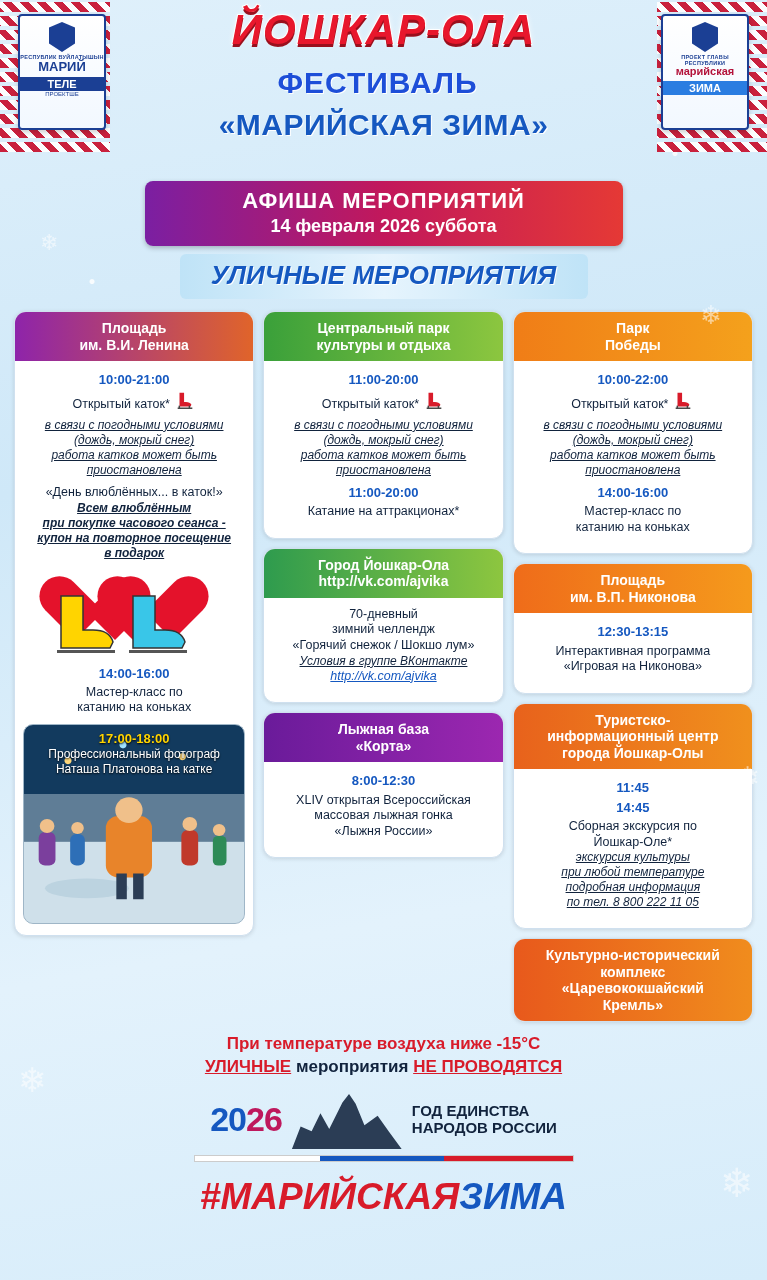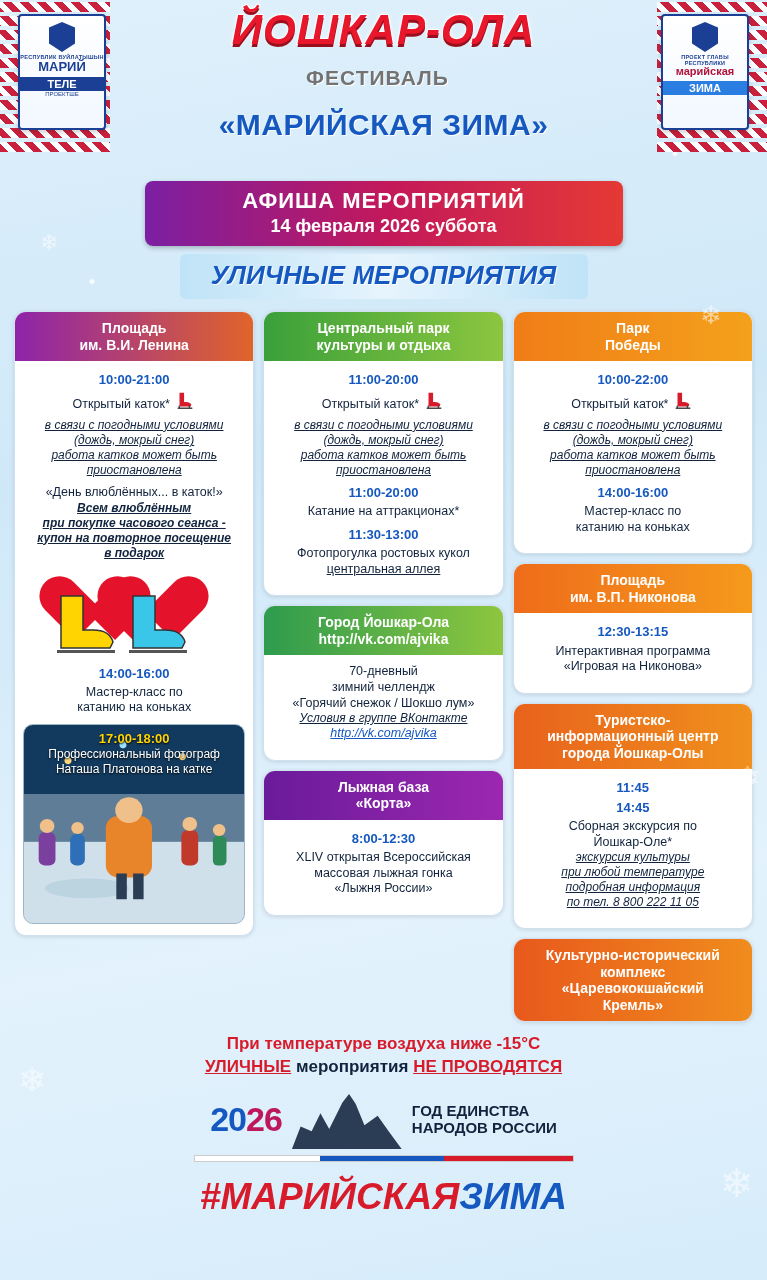--- a/index.html
+++ b/index.html
@@ -59,21 +59,21 @@
     position:absolute; left:0; right:0; top:6px; text-align:center;
     font-size:42px; font-weight:bold; letter-spacing:1px;
     color:#e8172c;
     -webkit-text-stroke:2px #ffffff;
     paint-order:stroke fill;
     text-shadow:0 3px 0 #9a0f1d, 0 0 6px rgba(255,255,255,.8);
     font-style:italic;
   }
   .title-fest {
     position:absolute; left:0; right:12px; top:66px; text-align:center;
-    font-size:21px; font-weight:bold; color:#737373; letter-spacing:1px;
+    font-size:30px; font-weight:bold; color:#1d4ed8; letter-spacing:1px;
     text-shadow:1px 1px 0 #fff;
   }
   .title-fest2 {
     position:absolute; left:0; right:0; top:108px; text-align:center;
     font-size:30px; font-weight:bold; color:#1558c0; letter-spacing:.5px;
     text-shadow:1px 1px 0 #fff;
   }
 
   .afisha {
     margin:6px auto 0; width:478px; border-radius:8px; text-align:center;
@@ -293,25 +293,20 @@
                 </svg></span></div>
             <span class="ital-und sub">в связи с погодными условиями</span>
             <span class="ital-und sub">(дождь, мокрый снег)</span>
             <span class="ital-und sub">работа катков может быть</span>
             <span class="ital-und sub">приостановлена</span>
           </div>
           <div class="blk">
             <div class="time">11:00-20:00</div>
             <div>Катание на аттракционах*</div>
           </div>
-          <div class="blk">
-            <div class="time">11:30-13:00</div>
-            <div>Фотопрогулка ростовых кукол</div>
-            <div style="text-decoration:underline">центральная аллея</div>
-          </div>
         </div>
       </div>
       <div class="card">
         <div class="card-head h-green2">
           <div>Город Йошкар-Ола</div>
           <div>http://vk.com/ajvika</div>
         </div>
         <div class="card-body">
           <div class="blk">
             <div>70-дневный</div>

